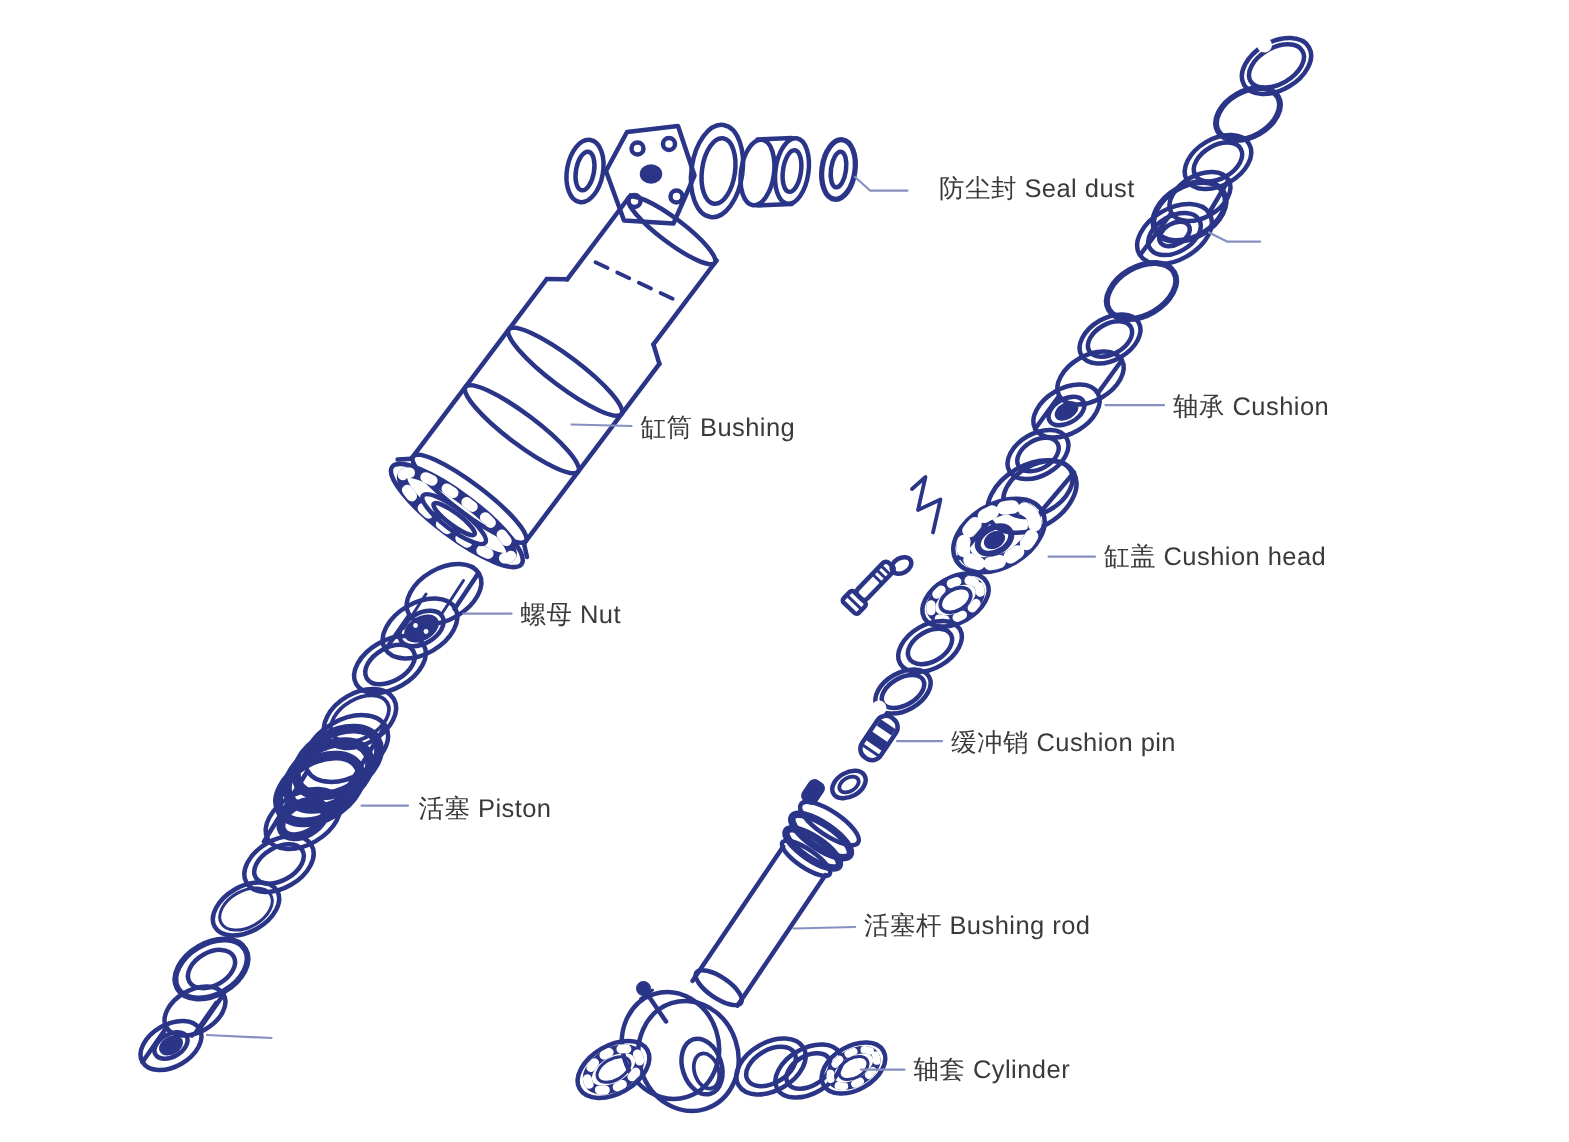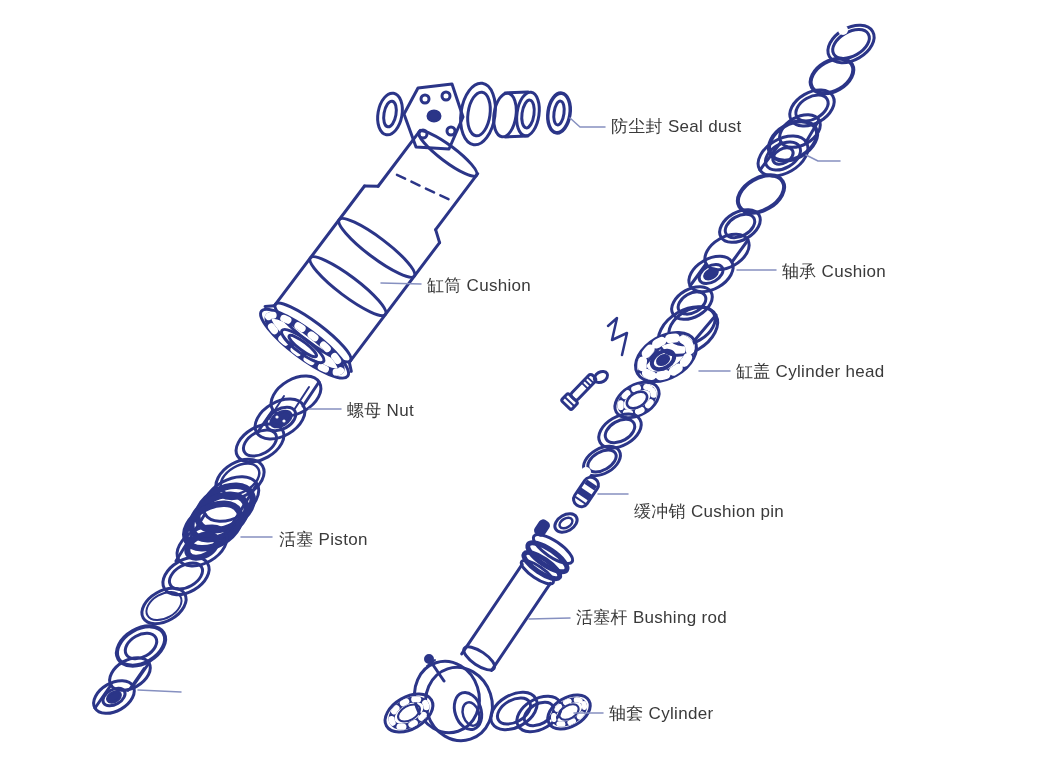--- a/index.html
+++ b/index.html
@@ -238,23 +238,23 @@
       <line x1="309" y1="409" x2="341" y2="409"></line>
       <line x1="598" y1="494" x2="628" y2="494"></line>
       <line x1="241" y1="537" x2="272" y2="537"></line>
       <line x1="529" y1="619" x2="570" y2="618"></line>
       <line x1="138" y1="690" x2="181" y2="692"></line>
       <line x1="574" y1="713" x2="603" y2="713"></line>
     </g>
   </g>
 </svg>
 
-<div class="lbl" style="left:611px;top:126px">防尘封 Seal dust</div>
+<div class="lbl" style="left:626px;top:126px">防尘封 Seal dust</div>
 <div class="lbl" style="left:782px;top:271px">轴承 Cushion</div>
-<div class="lbl" style="left:427px;top:285px">缸筒 Cushion</div>
-<div class="lbl" style="left:736px;top:371px">缸盖 Cylinder head</div>
+<div class="lbl" style="left:427px;top:285px">缸筒 Bushing</div>
+<div class="lbl" style="left:736px;top:371px">缸盖 Cushion head</div>
 <div class="lbl" style="left:347px;top:410px">螺母 Nut</div>
-<div class="lbl" style="left:634px;top:511px">缓冲销 Cushion pin</div>
+<div class="lbl" style="left:634px;top:495px">缓冲销 Cushion pin</div>
 <div class="lbl" style="left:279px;top:539px">活塞 Piston</div>
 <div class="lbl" style="left:576px;top:617px">活塞杆 Bushing rod</div>
 <div class="lbl" style="left:609px;top:713px">轴套 Cylinder</div>
 
 </div>
 
 </body></html>

